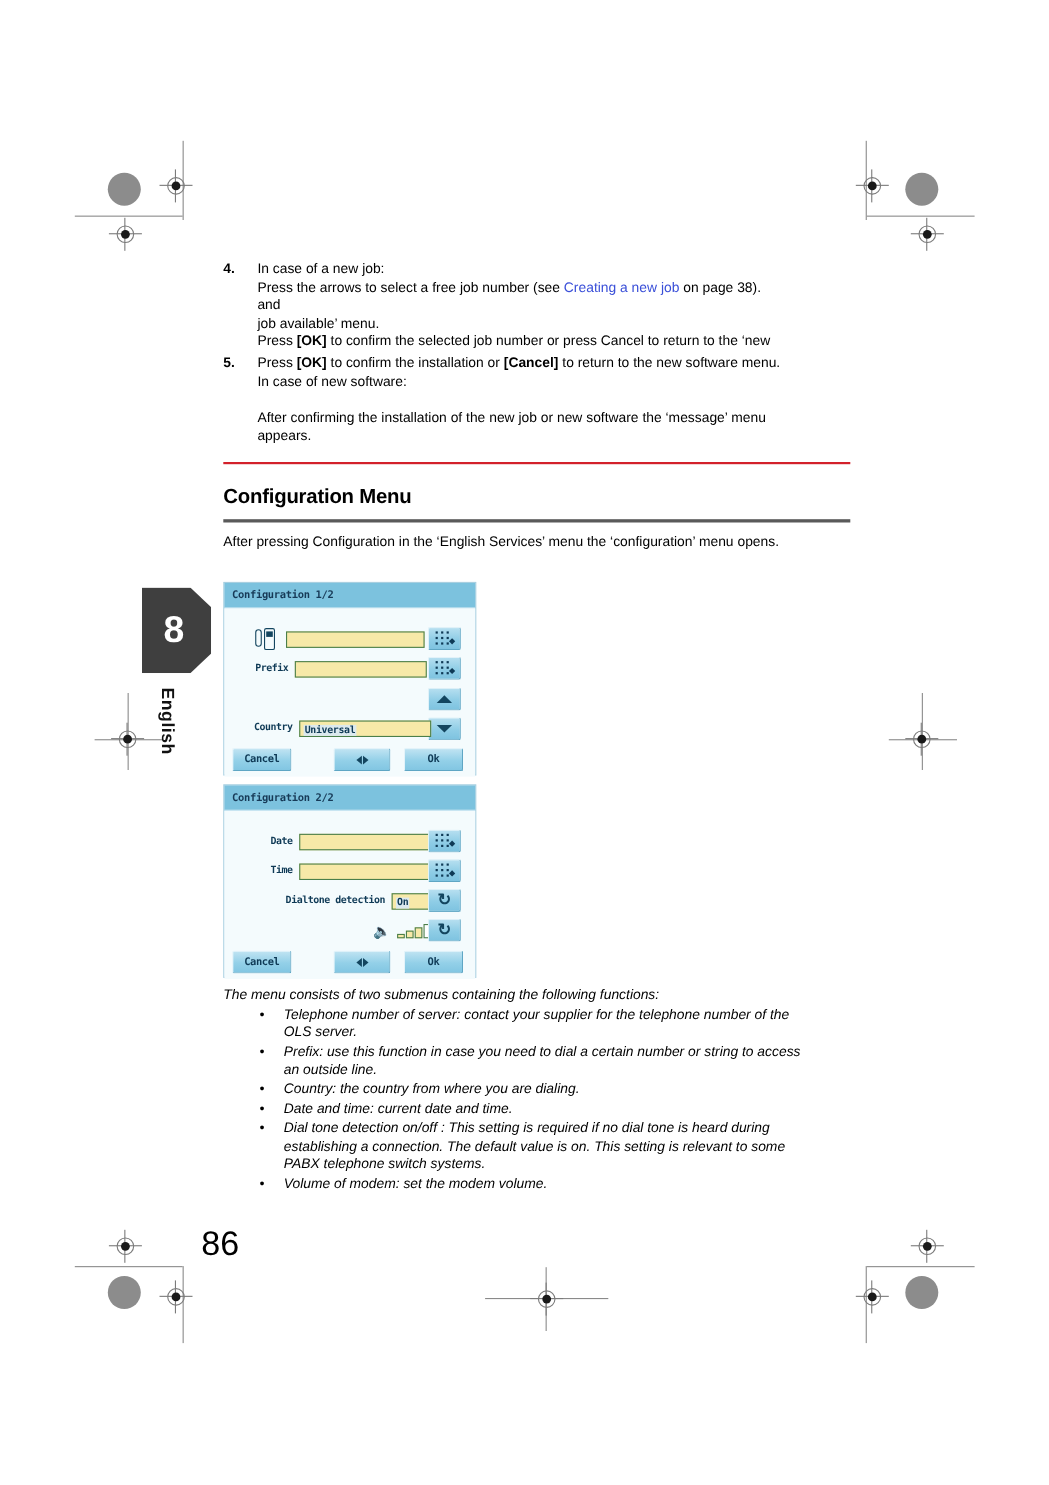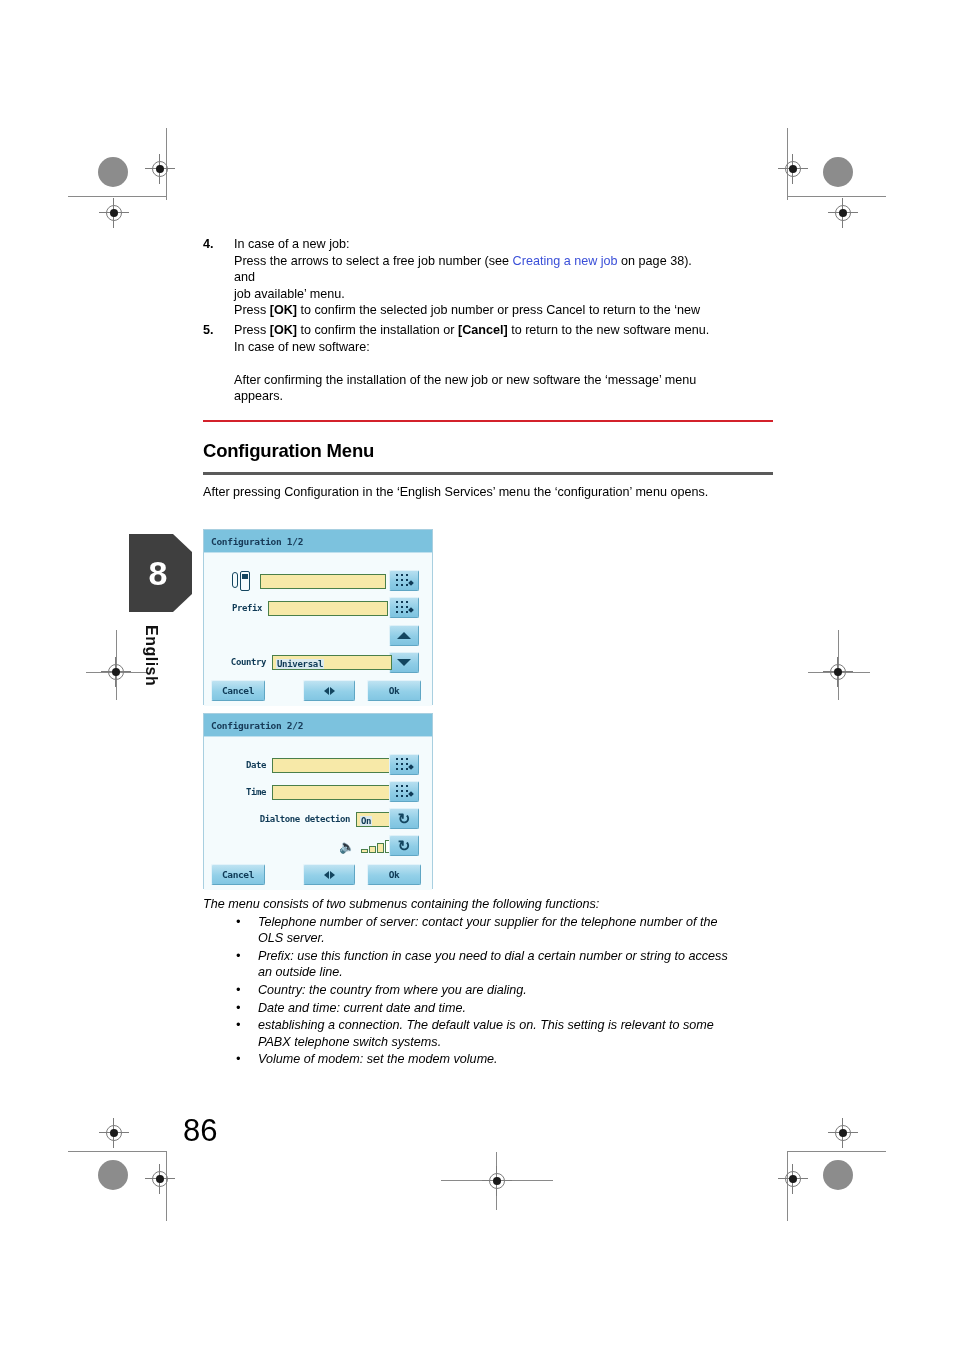--- a/index.html
+++ b/index.html
@@ -400,20 +400,21 @@
         </div>
         <div class="bul">
           <div class="dot2">•</div>
           <div class="txt">
             <div>Date and time: current date and time.</div>
           </div>
         </div>
         <div class="bul">
           <div class="dot2">•</div>
           <div class="txt">
+            <div>Dial tone detection on/off : This setting is required if no dial tone is heard during</div>
             <div>establishing a connection. The default value is on. This setting is relevant to some</div>
             <div>PABX telephone switch systems.</div>
           </div>
         </div>
         <div class="bul">
           <div class="dot2">•</div>
           <div class="txt">
             <div>Volume of modem: set the modem volume.</div>
           </div>
         </div>

